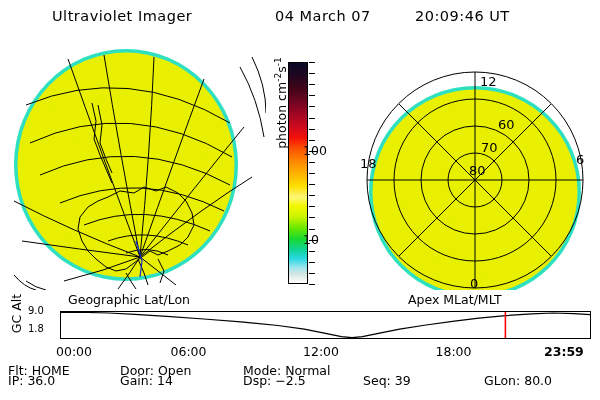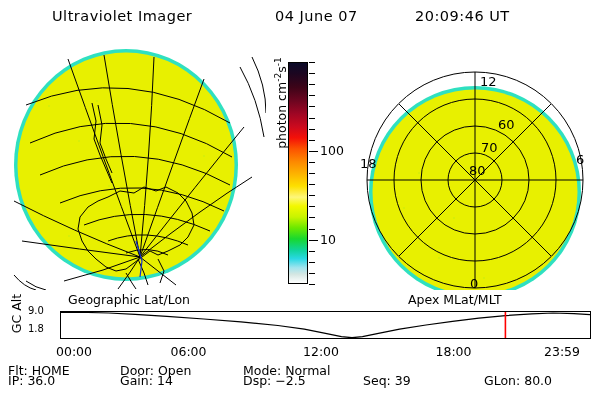--- a/index.html
+++ b/index.html
@@ -15,21 +15,21 @@
   
   #geo-plot{left:8px;top:45px;width:258px;height:245px;overflow:hidden;}
   #apex-plot{left:358px;top:42px;width:235px;height:248px;overflow:hidden;}
   
   #cbar-wrap{left:268px;top:55px;width:88px;height:240px;}
   #cbar-box{position:absolute;left:20px;top:7px;width:20px;height:222px;
             border:1px solid #000;box-sizing:border-box;}
   #cbar-grad{position:absolute;left:0;top:0;right:0;bottom:0;}
   .cb-tick{position:absolute;left:41px;width:6px;height:1px;background:#000;}
   .cb-tick.maj{width:9px;height:1px;}
-  .cb-lab{position:absolute;left:52px;font-size:12.5px;line-height:1;transform:translateY(-50%);}
+  .cb-lab{position:absolute;left:35px;font-size:12.5px;line-height:1;transform:translateY(-50%);}
   #cbar-axlabel{position:absolute;left:-62px;top:40px;width:150px;
      transform:rotate(-90deg);transform-origin:50% 50%;
      font-size:12.5px;text-align:center;white-space:nowrap;}
   #cbar-axlabel sup{font-size:9px;}
   
   #strip{left:0;top:292px;width:600px;height:68px;}
   #strip-frame2{position:absolute;left:60px;top:19px;width:531px;height:28px;
                border:1px solid #000;box-sizing:border-box;}
   .strip-toplab{position:absolute;top:0;font-size:12.5px;white-space:nowrap;}
   #lab-geo{left:68px;}
@@ -45,21 +45,21 @@
   #footer{left:0;top:363px;width:600px;height:36px;}
   #footer .f{position:absolute;font-size:12.5px;white-space:nowrap;}
   .row1{top:0;} .row2{top:10px;}
   .c0{left:8px;} .c1{left:120px;} .c2{left:243px;} .c3{left:363px;} .c4{left:484px;}
 </style>
 </head>
 <body>
 
 <div id="header" class="abs">
   <span id="hdr-title">Ultraviolet Imager</span>
-  <span id="hdr-date">04 June 07</span>
+  <span id="hdr-date">04 March 07</span>
   <span id="hdr-time">20:09:46 UT</span>
 </div>
 
 <div id="geo-plot" class="abs">
   <svg width="258" height="245" viewBox="0 0 258 245">
     <defs>
       <clipPath id="geoDisk">
         <ellipse cx="118" cy="120" rx="112" ry="116"></ellipse>
       </clipPath>
     </defs>
@@ -217,21 +217,21 @@
     <svg id="strip-svg" width="529" height="26" viewBox="0 0 529 26" preserveAspectRatio="none">
       <polyline id="alt-trace" fill="none" stroke="#000" stroke-width="1.2" points="0.0,0.5 26.5,0.5 47.6,1.0 74.1,2.3 105.8,4.4 142.8,7.0 179.9,9.9 216.9,13.5 243.3,17.2 264.5,21.3 280.4,24.7 291.0,25.7 301.5,24.7 317.4,21.3 338.6,17.2 365.0,13.0 391.5,9.4 417.9,6.2 444.4,3.6 470.8,1.8 492.0,1.0 513.1,1.6 529.0,2.6"></polyline>
       <line id="time-cursor" y1="0" y2="26" stroke="#ff0000" stroke-width="1.6" x1="444.4" x2="444.4"></line>
     </svg>
   </div>
   <div id="strip-xticks">
       <span class="xlab" style="left: 56px;">00:00</span>
       <span class="xlab" style="left: 170.5px;">06:00</span>
       <span class="xlab" style="left: 303px;">12:00</span>
       <span class="xlab" style="left: 435.5px;">18:00</span>
-      <span class="xlab" style="left: 544px;">23:59</span>
+      <span class="xlab" style="left: 544px; font-weight: bold;">23:59</span>
     </div>
 </div>
 
 <div id="footer" class="abs">
   <span class="f row1 c0">Flt: HOME</span>
   <span class="f row2 c0">IP: 36.0</span>
   <span class="f row1 c1">Door: Open</span>
   <span class="f row2 c1">Gain: 14</span>
   <span class="f row1 c2">Mode: Normal</span>
   <span class="f row2 c2">Dsp:  −2.5</span>

